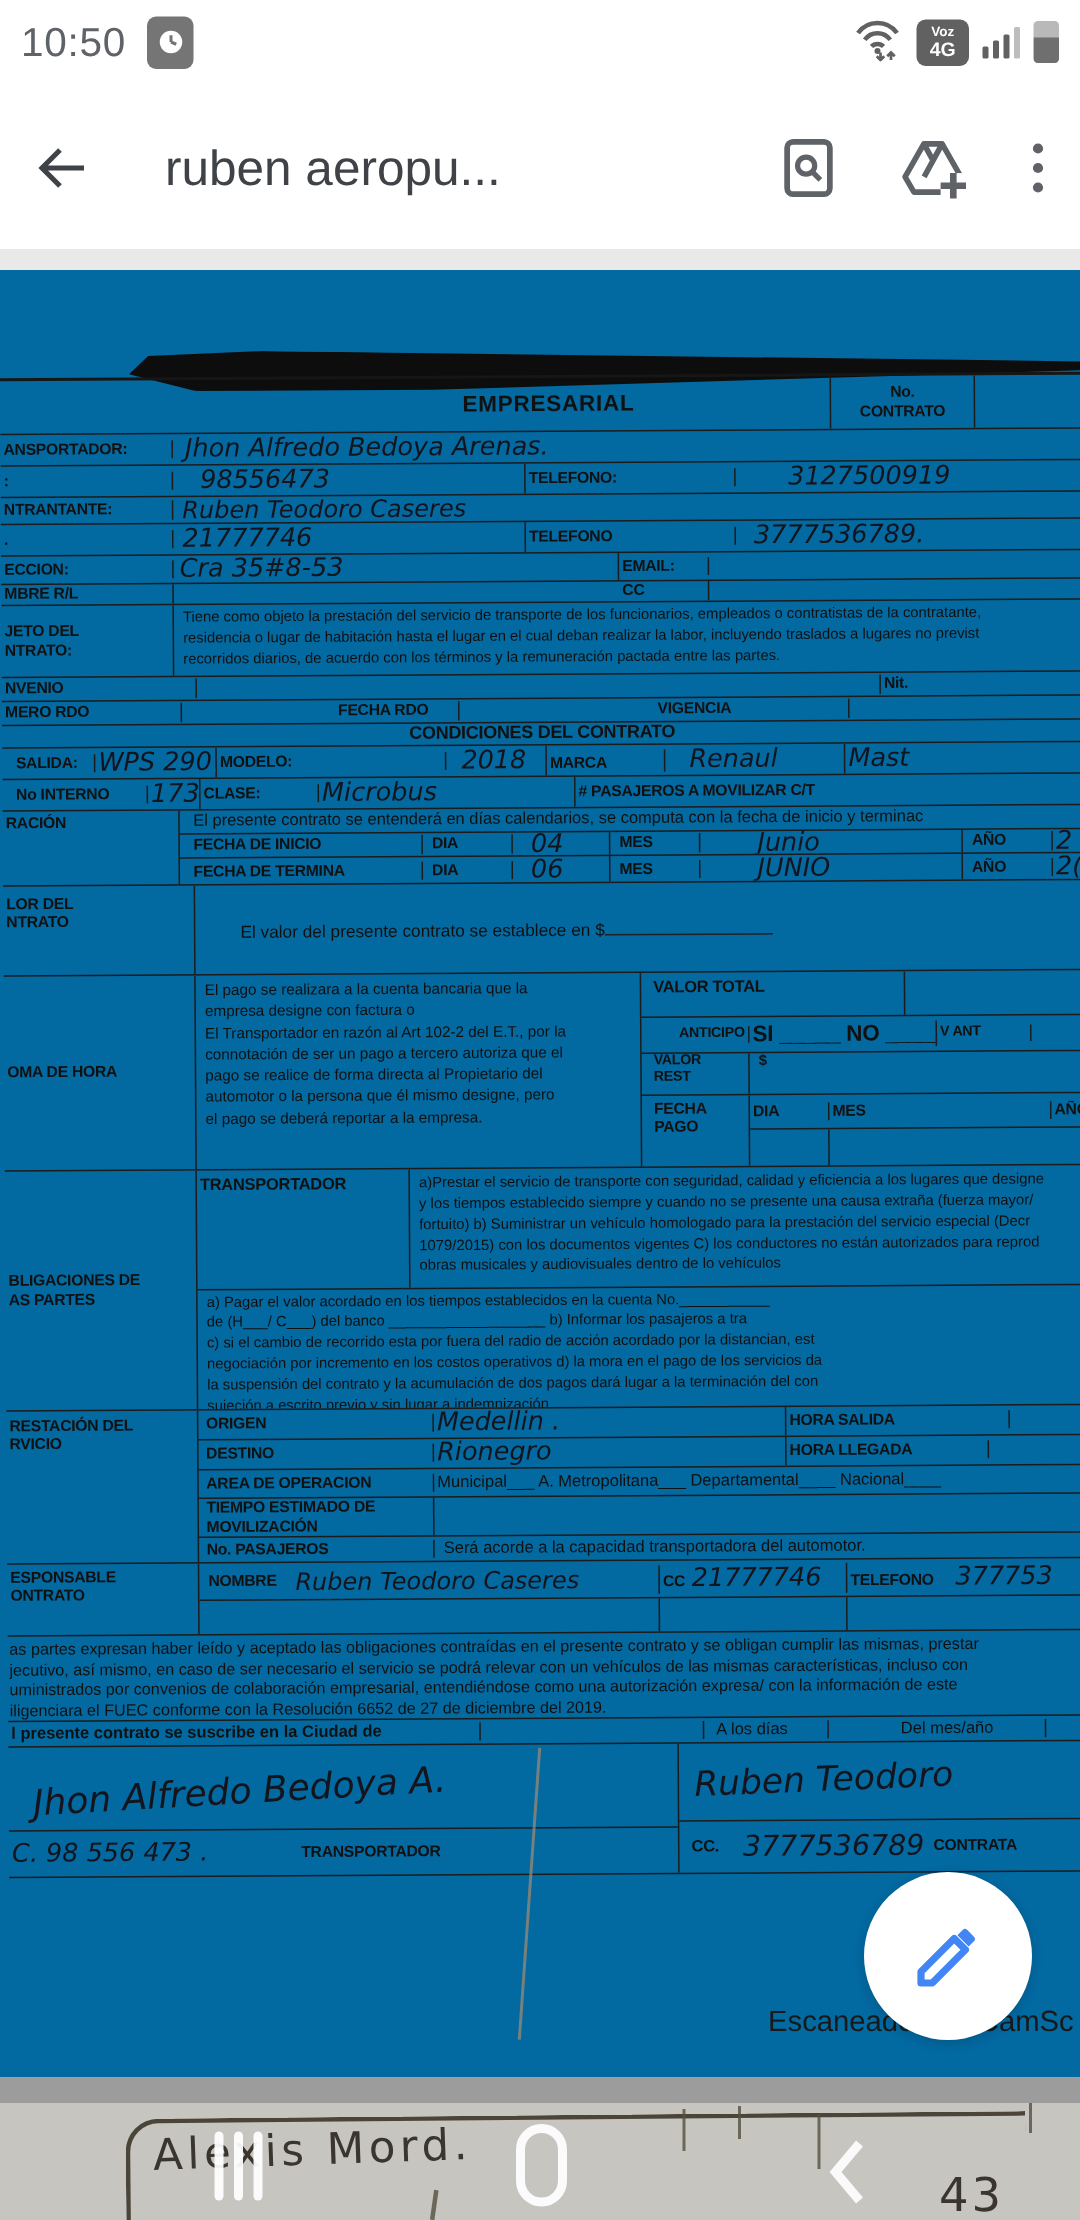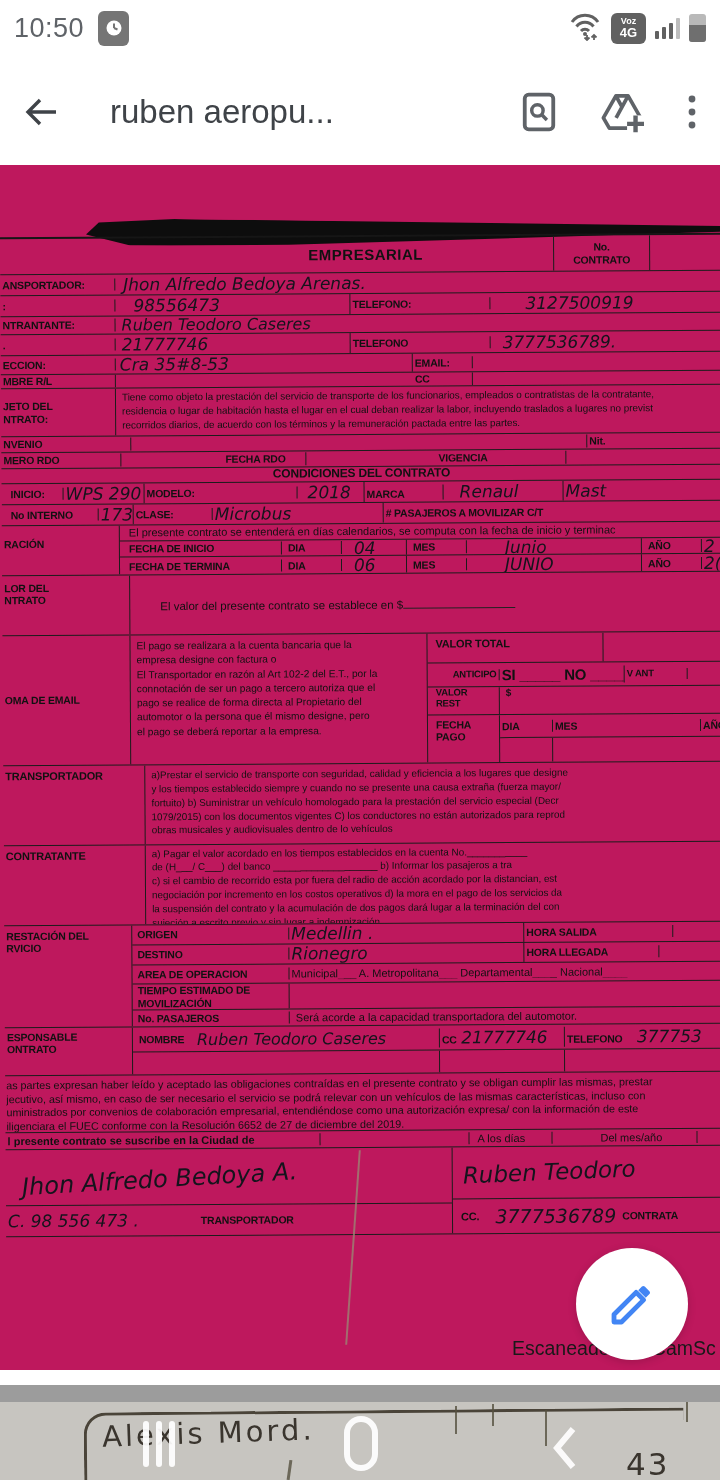--- a/index.html
+++ b/index.html
@@ -18,21 +18,21 @@
   .sigbars i{display:block;width:4px;background:#616161;border-radius:1px;}
   .batt{position:relative;width:17px;height:28px;border-radius:3px;overflow:hidden;background:#b9b9b9;}
   .batt i{position:absolute;left:0;bottom:0;width:100%;height:62%;background:#6f6f6f;}
   
   .toolbar{position:absolute;left:0;top:60px;width:720px;height:103px;display:flex;align-items:center;padding:0 22px;}
   .tb-title{font-size:33px;color:#3f4348;margin-left:48px;white-space:nowrap;overflow:hidden;}
   .tb-icons{margin-left:auto;display:flex;align-items:center;gap:42px;}
   .tb-divider{position:absolute;left:0;top:166px;width:720px;height:14px;background:#e9e9e9;}
   .iconbtn{display:flex;align-items:center;justify-content:center;}
   
-  .doc{position:absolute;left:0;top:165px;width:720px;height:1205px;background:#be185d;overflow:hidden;}
+  .doc{position:absolute;left:0;top:180px;width:720px;height:1205px;background:#0369a1;overflow:hidden;}
   .wedge{position:absolute;left:86px;top:56px;width:634px;height:27px;background:#0d0d0d;
          clip-path:polygon(0 60%,2% 15%,14% 0,100% 8%,100% 30%,32% 92%,7% 100%);transform:rotate(.5deg);}
   .form{position:absolute;left:0;top:70px;width:720px;transform:rotate(-.35deg);transform-origin:360px 0;}
   .frow{display:flex;border-bottom:1.5px solid #1c1c1c;overflow:hidden;}
   .grp{display:flex;border-bottom:1.5px solid #1c1c1c;overflow:hidden;}
   .c{padding:0 2px;overflow:hidden;white-space:nowrap;flex:none;}
   .br{border-right:1.5px solid #1c1c1c;}
   .bl{border-left:1.5px solid #1c1c1c;}
   .lb{font-weight:bold;font-size:10.5px;line-height:1.15;letter-spacing:-.2px;}
   .smline{font-size:9.9px;line-height:1.4;white-space:nowrap;overflow:hidden;}
@@ -211,40 +211,40 @@
         <div class="c br lb" style="width:130px;">VIGENCIA</div>
         <div class="c" style="flex:1"></div>
       </div>
       <div class="frow ctr" style="height:15px;align-items:center;justify-content:center;">
         <span class="lb" style="font-size:12px;">CONDICIONES  DEL CONTRATO</span>
       </div>
 
       <div class="grp" style="height:42px;">
         <div class="ginner">
           <div class="frow" style="height:22px;align-items:center;">
-            <div class="c br lb" style="width:62px;padding-left:9px;">INICIO:</div>
+            <div class="c br lb" style="width:62px;padding-left:9px;">SALIDA:</div>
             <div class="c br hw hwB" style="width:81px;">WPS 290</div>
             <div class="c br lb" style="width:153px;">MODELO:</div>
             <div class="c br hw hwB" style="width:67px;padding-left:10px;">2018</div>
             <div class="c br lb" style="width:79px;padding-top:3px;">MARCA</div>
             <div class="c br hw hwB" style="width:120px;padding-left:16px;">Renaul</div>
             <div class="c hw hwB" style="flex:1;">Mast</div>
           </div>
           <div class="frow" style="height:20px;align-items:center;">
             <div class="c br lb" style="width:97px;padding-left:9px;">No INTERNO</div>
             <div class="c br hw hwB" style="width:35px;">173</div>
             <div class="c br lb" style="width:79px;">CLASE:</div>
             <div class="c br hw hwB" style="width:171px;">Microbus</div>
             <div class="c lb" style="flex:1;"># PASAJEROS A MOVILIZAR  C/T</div>
           </div>
         </div>
       </div>
 
       <div class="grp" style="height:50px;">
-        <div class="c br lb" style="width:118px;padding-top:12px;">RACIÓN</div>
+        <div class="c br lb" style="width:118px;padding-top:2px;">RACIÓN</div>
         <div class="ginner">
           <div class="frow" style="height:16px;align-items:center;">
             <div class="c" style="flex:1;font-size:11px;padding-left:9px;">El presente contrato se entenderá en días calendarios, se computa con la fecha de inicio y terminac</div>
           </div>
           <div class="frow" style="height:17px;align-items:center;">
             <div class="c br lb" style="width:162px;padding-left:9px;">FECHA DE INICIO</div>
             <div class="c br lb" style="width:60px;padding-left:6px;">DIA</div>
             <div class="c br hw hwB" style="width:65px;padding-left:12px;">04</div>
             <div class="c br lb" style="width:60px;padding-left:6px;">MES</div>
             <div class="c br hw hwB" style="width:175px;padding-left:38px;">Junio</div>
@@ -267,21 +267,21 @@
         <div class="c br" style="width:128px;padding-top:6px;">
           <div class="lb">LOR DEL</div>
           <div class="lb">NTRATO</div>
         </div>
         <div class="c" style="flex:1;padding:24px 0 0 30px;font-size:11.5px;">
           <span>El valor del presente contrato se establece en  $</span><span class="uline"></span>
         </div>
       </div>
 
       <div class="grp" style="height:130px;">
-        <div class="c br vc lb" style="width:128px;">OMA DE EMAIL</div>
+        <div class="c br vc lb" style="width:128px;">OMA DE HORA</div>
         <div class="c br" style="width:297px;padding:4px 2px 0 6px;">
           <div class="smline" style="font-size:10.2px;">El pago se realizara a la cuenta bancaria que la</div>
           <div class="smline" style="font-size:10.2px;">empresa designe  con factura o</div>
           <div class="smline" style="font-size:10.2px;">El Transportador en razón al Art 102-2 del E.T., por la</div>
           <div class="smline" style="font-size:10.2px;">connotación de ser un pago a tercero autoriza que el</div>
           <div class="smline" style="font-size:10.2px;">pago se realice de forma directa al Propietario del</div>
           <div class="smline" style="font-size:10.2px;">automotor o la persona que él mismo designe, pero</div>
           <div class="smline" style="font-size:10.2px;">el pago se deberá reportar a la empresa.</div>
         </div>
         <div class="gcol" style="flex:1;">
@@ -316,33 +316,36 @@
               <div class="frow" style="height:24px;">
                 <div class="c br" style="width:53px;"></div>
                 <div class="c" style="flex:1"></div>
               </div>
             </div>
           </div>
         </div>
       </div>
 
       <div class="grp" style="height:160px;">
+        <div class="c br vc" style="width:128px;">
+          <span class="lb">BLIGACIONES DE</span>
+          <span class="lb">AS PARTES</span>
+        </div>
         <div class="ginner">
           <div class="frow" style="height:80px;">
             <div class="c br lb" style="width:142px;padding-top:4px;font-size:11px;">TRANSPORTADOR</div>
             <div class="c" style="flex:1;padding:3px 0 0 6px;">
               <div class="smline">a)Prestar el servicio de transporte con seguridad, calidad y eficiencia a los lugares que designe</div>
               <div class="smline">y los tiempos establecido siempre y cuando no se presente una causa extraña (fuerza mayor/</div>
               <div class="smline">fortuito) b) Suministrar un vehículo homologado para la prestación del servicio especial (Decr</div>
               <div class="smline">1079/2015) con los documentos vigentes C) los conductores no están autorizados para reprod</div>
               <div class="smline">obras musicales y audiovisuales dentro de lo vehículos</div>
             </div>
           </div>
           <div class="frow" style="height:80px;">
-            <div class="c br lb" style="width:142px;padding-top:4px;font-size:11px;">CONTRATANTE</div>
             <div class="c" style="flex:1;padding:2px 0 0 6px;">
               <div class="smline">a) Pagar el valor acordado en los tiempos establecidos en la cuenta  No.___________</div>
               <div class="smline">de  (H___/ C___) del banco ___________________  b) Informar los pasajeros a tra</div>
               <div class="smline">c) si el cambio de recorrido esta por fuera del radio de acción acordado por la distancian,  est</div>
               <div class="smline">negociación por incremento en los costos operativos d) la mora en el pago de los servicios da</div>
               <div class="smline">la suspensión del contrato  y la acumulación de dos pagos dará lugar a la terminación del con</div>
               <div class="smline">sujeción a escrito previo y sin lugar a indemnización.</div>
             </div>
           </div>
         </div>

